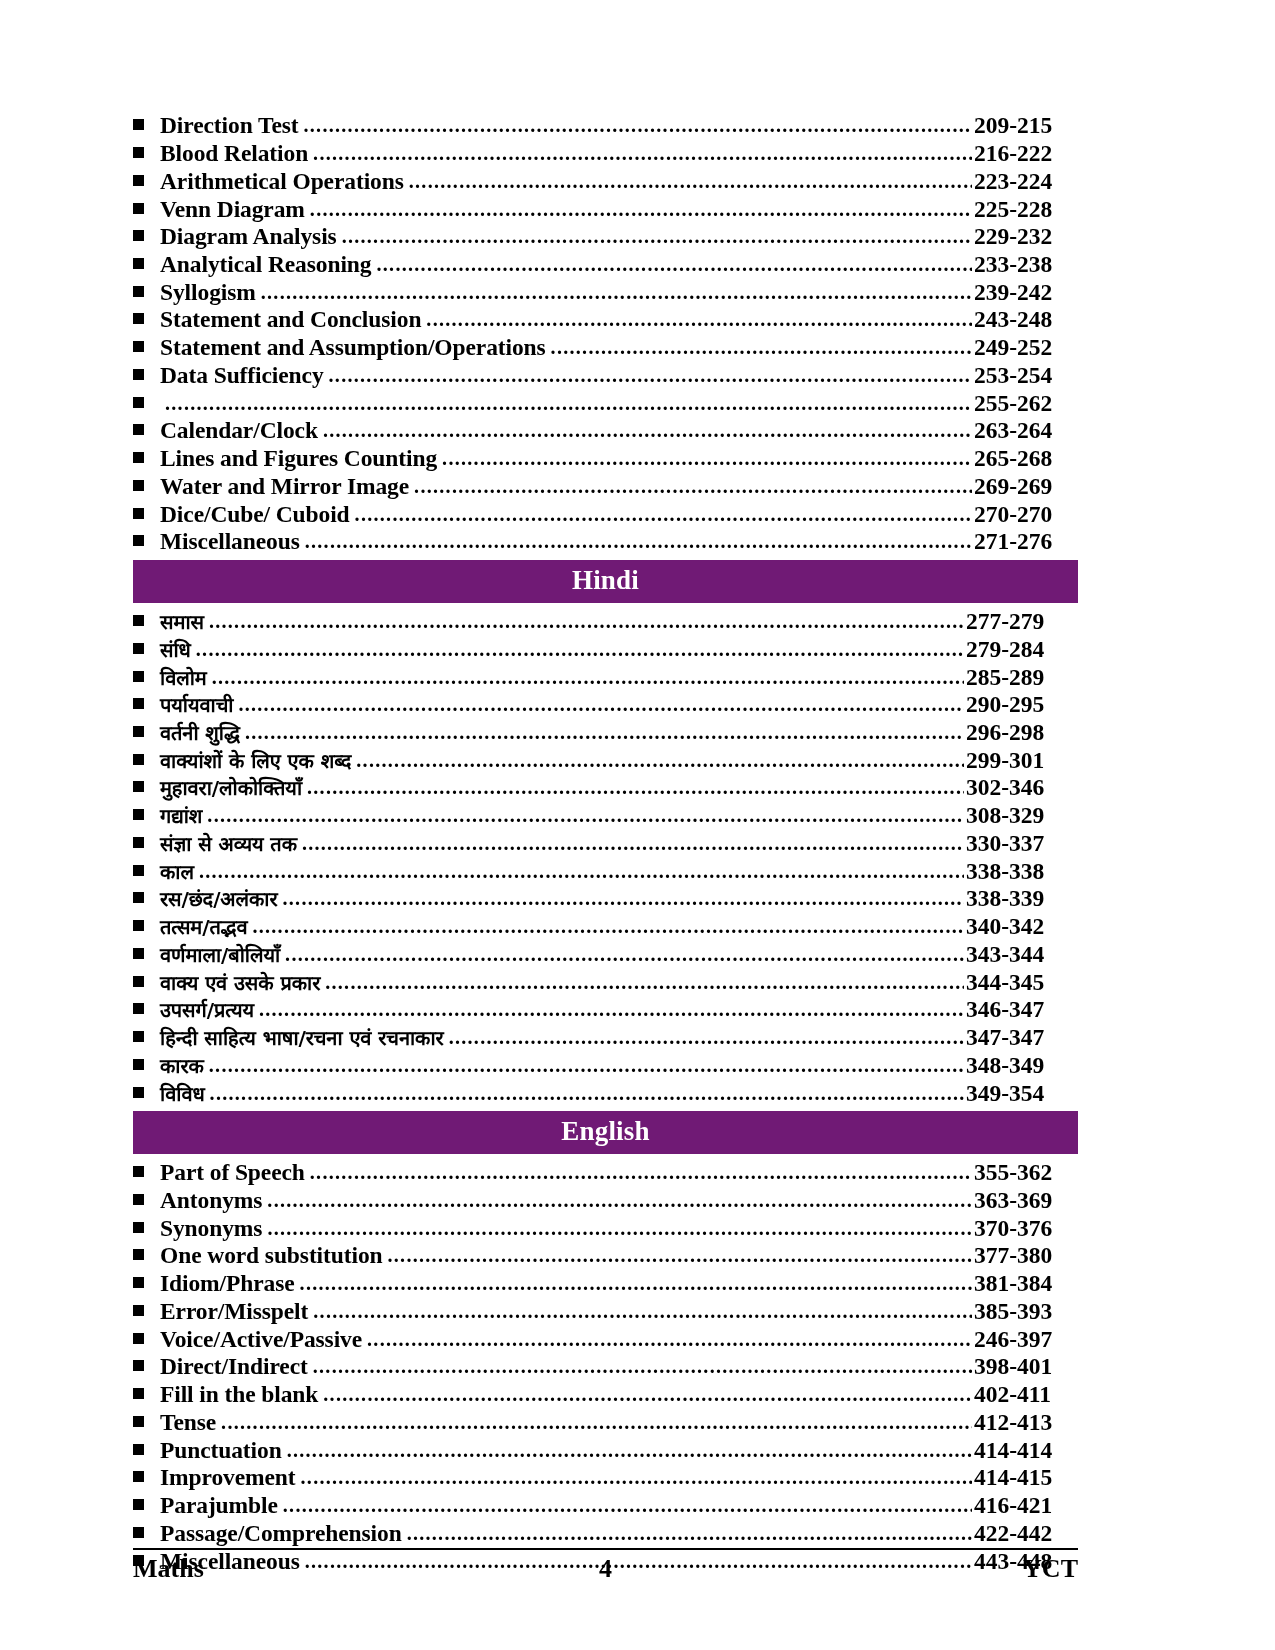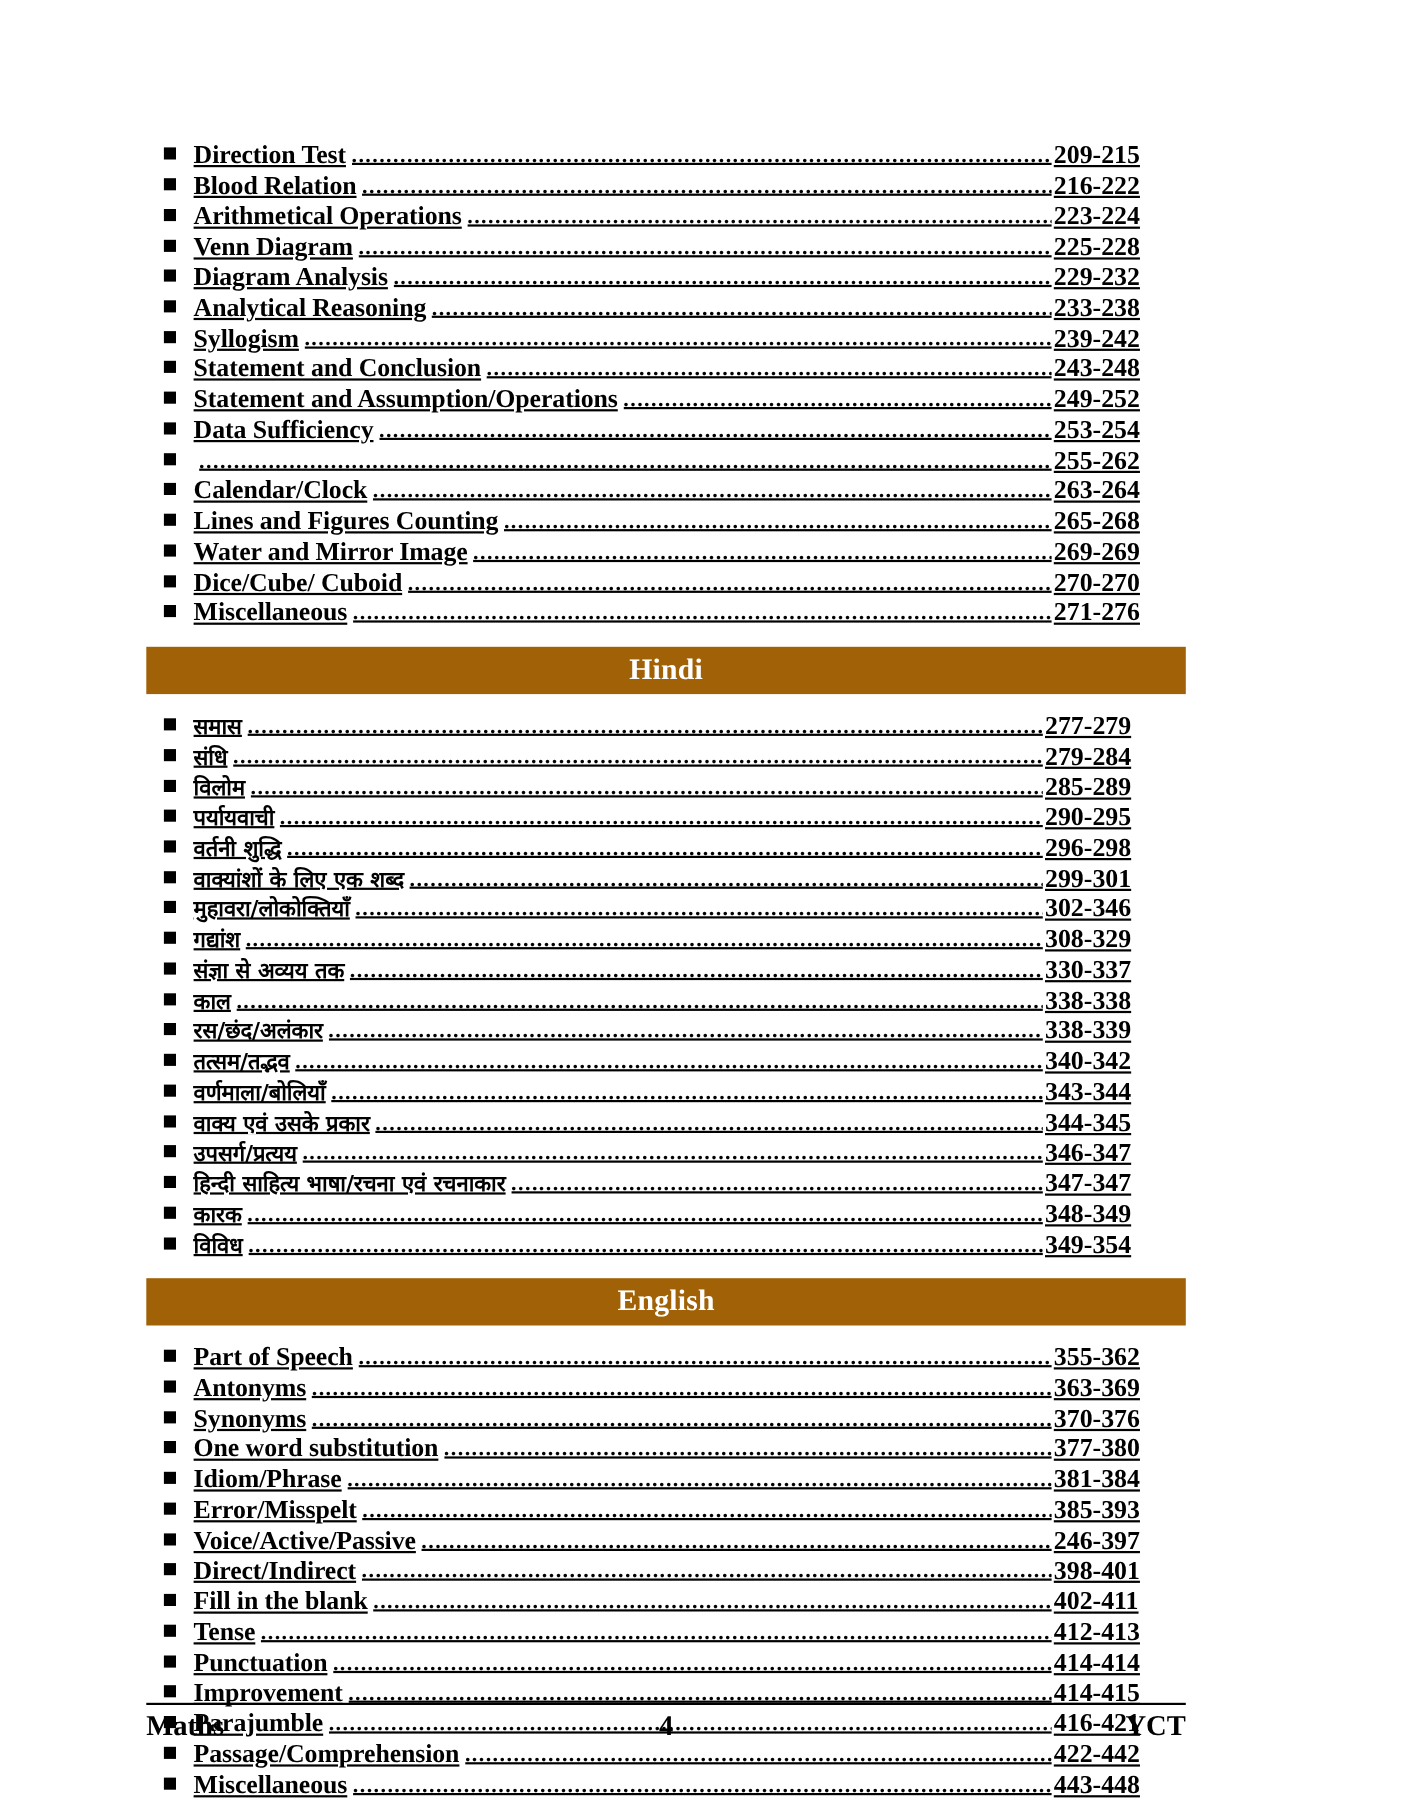--- a/index.html
+++ b/index.html
@@ -22,23 +22,22 @@
     box-sizing: border-box;
   }
   .content {
     position: absolute;
     left: 133px;
     top: 112px;
     width: 945px;
   }
   .toc-list {
     list-style: none;
-    margin: 16px;
+    margin: 0;
     padding: 0;
-    text-decoration: underline;
   }
   .toc-row {
     display: flex;
     align-items: baseline;
     width: 100%;
     font-size: 23.5px;
     line-height: 1.07;
     padding: 1.3px 0;
     white-space: nowrap;
   }
@@ -80,21 +79,21 @@
     flex: 0 0 auto;
     font-weight: bold;
     font-size: 23.5px;
     text-align: left;
     min-width: 104px;
   }
   .hi-row .pages {
     min-width: 112px;
   }
   .section-bar {
-    background: #a16207;
+    background: #701a75;
     color: #ffffff;
     text-align: center;
     font-weight: bold;
     font-size: 27px;
     font-family: "Liberation Serif", serif;
     padding: 5px 0 7px 0;
     margin: 4px 0 5px 0;
     letter-spacing: 0.2px;
   }
   .footer {

